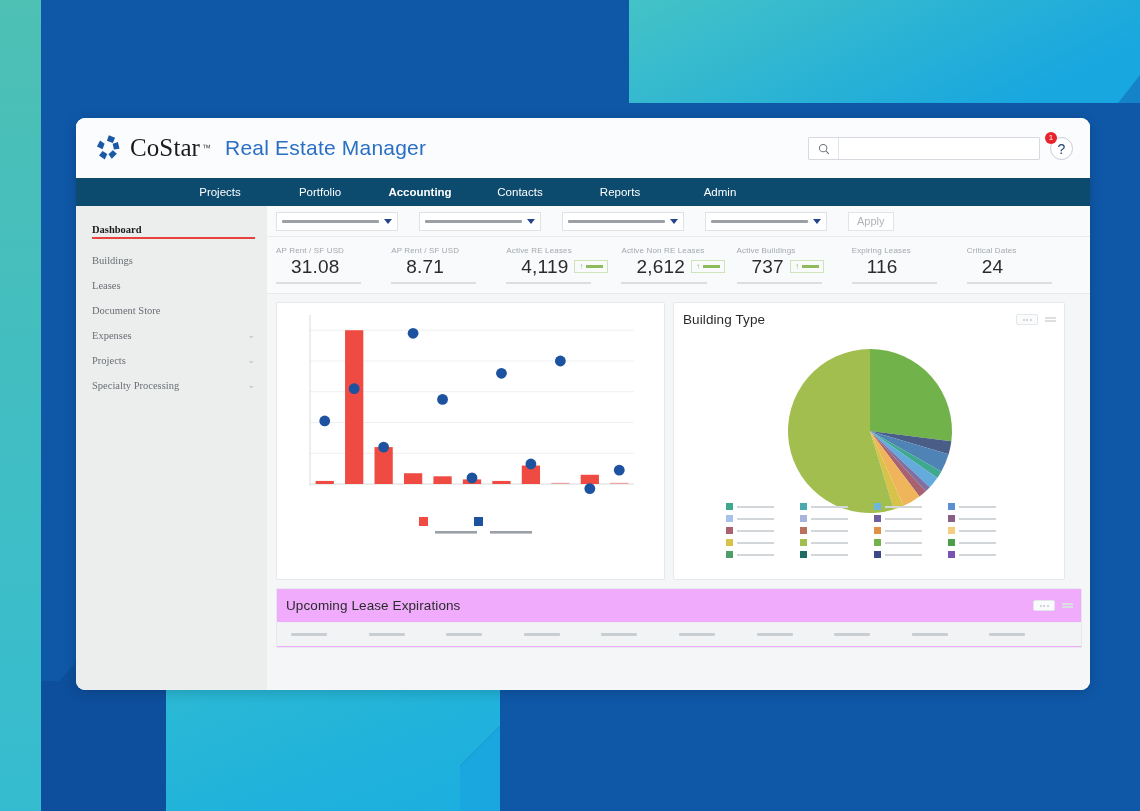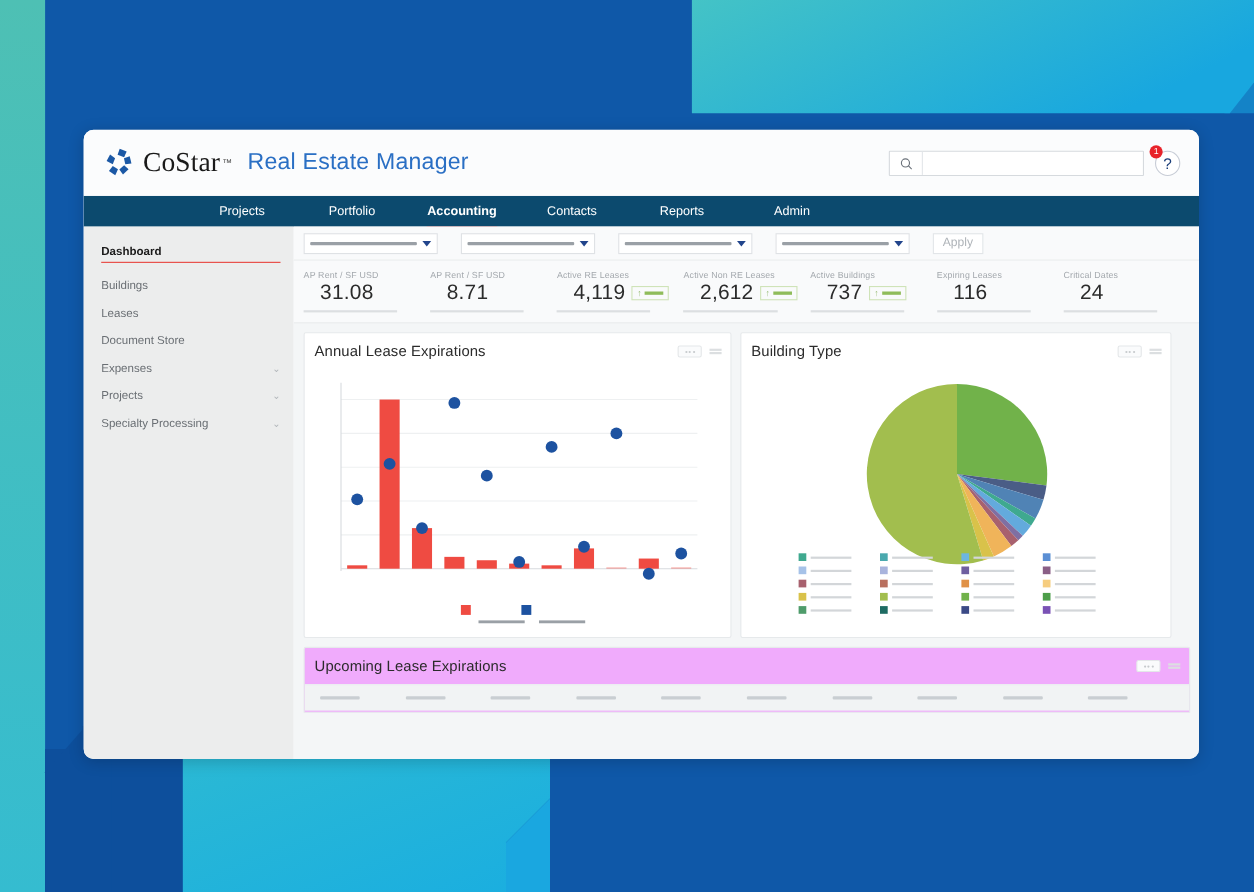--- a/index.html
+++ b/index.html
@@ -95,21 +95,21 @@
   #content { display: flex; height: calc(572px - 60px - 28px); }
 
   
   #sidebar {
     width: 191px; background: #eceded; flex: 0 0 191px;
     padding: 11px 0 0 0;
   }
   .side-item {
     height: 24px; display: flex; align-items: center;
     padding: 0 12px 0 16px; font-size: 10.5px; color: #6a6f74;
-    cursor: pointer; position: relative; margin-bottom: 0;
+    cursor: pointer; position: relative; margin-bottom: 0; font-family: Liberation Serif, serif;
   }
   .side-item .label { flex: 1; }
   .side-item.active { color: #1a1a1a; font-weight: bold; }
   .side-item.active .label { position: relative; }
   .side-item.active .label::after {
     content: ""; position: absolute; left: 0; right: 0; bottom: -4px;
     height: 1.5px; background: #e8423c;
   }
   .chev { color: #b2b6ba; font-size: 9px; line-height: 1; }
 
@@ -388,34 +388,20 @@
             <div class="kpi-row2">
               <div class="kpi-value">24</div>
             </div>
             <div class="kpi-underline"></div>
           </div>
         </div>
 
       <div id="cards-area">
 
         <div class="card" id="chart-card">
-          <div class="card-head">
-            <span class="card-title">Annual Lease Expirations</span>
-            <div class="card-actions">
-              <div class="dots-box">
-                  <i></i>
-                  <i></i>
-                  <i></i>
-                </div>
-              <div class="drag-handle">
-                  <i></i>
-                  <i></i>
-                </div>
-            </div>
-          </div>
           <svg id="bars-svg" width="387" height="243" viewBox="0 0 387 243">
               <line x1="33" y1="181" x2="357" y2="181" stroke="#d7dade" stroke-width="1"></line>
               <line x1="33" y1="150.24528301886792" x2="357" y2="150.24528301886792" stroke="#eef0f1" stroke-width="1"></line>
               <line x1="33" y1="119.49056603773585" x2="357" y2="119.49056603773585" stroke="#eef0f1" stroke-width="1"></line>
               <line x1="33" y1="88.73584905660377" x2="357" y2="88.73584905660377" stroke="#eef0f1" stroke-width="1"></line>
               <line x1="33" y1="57.98113207547169" x2="357" y2="57.98113207547169" stroke="#eef0f1" stroke-width="1"></line>
               <line x1="33" y1="27.226415094339615" x2="357" y2="27.226415094339615" stroke="#eef0f1" stroke-width="1"></line>
               <line x1="33" y1="12" x2="33" y2="183" stroke="#d7dade" stroke-width="1"></line>
               <rect x="38.596363636363634" y="177.9245283018868" width="18.26181818181818" height="3.0754716981132075" fill="#ef4b42" opacity="1"></rect>
               <rect x="68.0509090909091" y="27.226415094339615" width="18.26181818181818" height="153.77358490566039" fill="#ef4b42" opacity="1"></rect>

